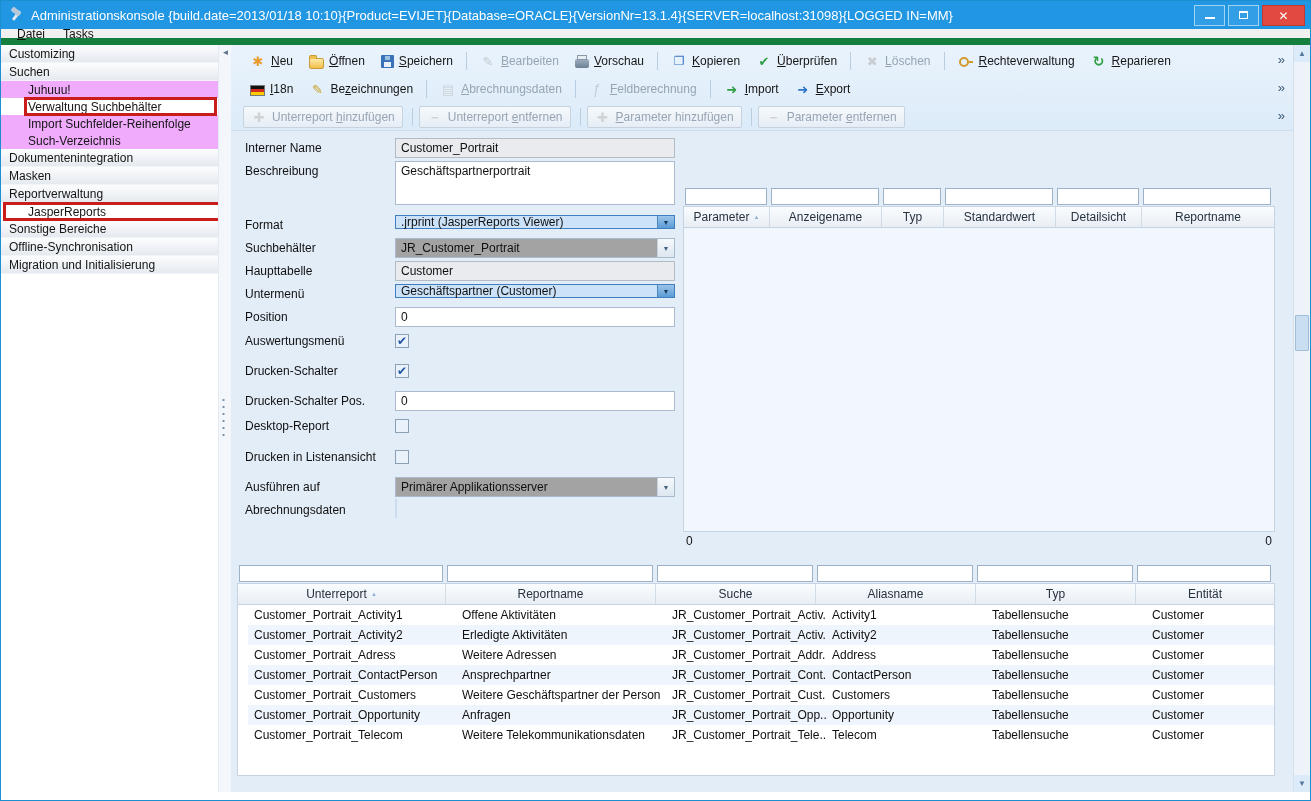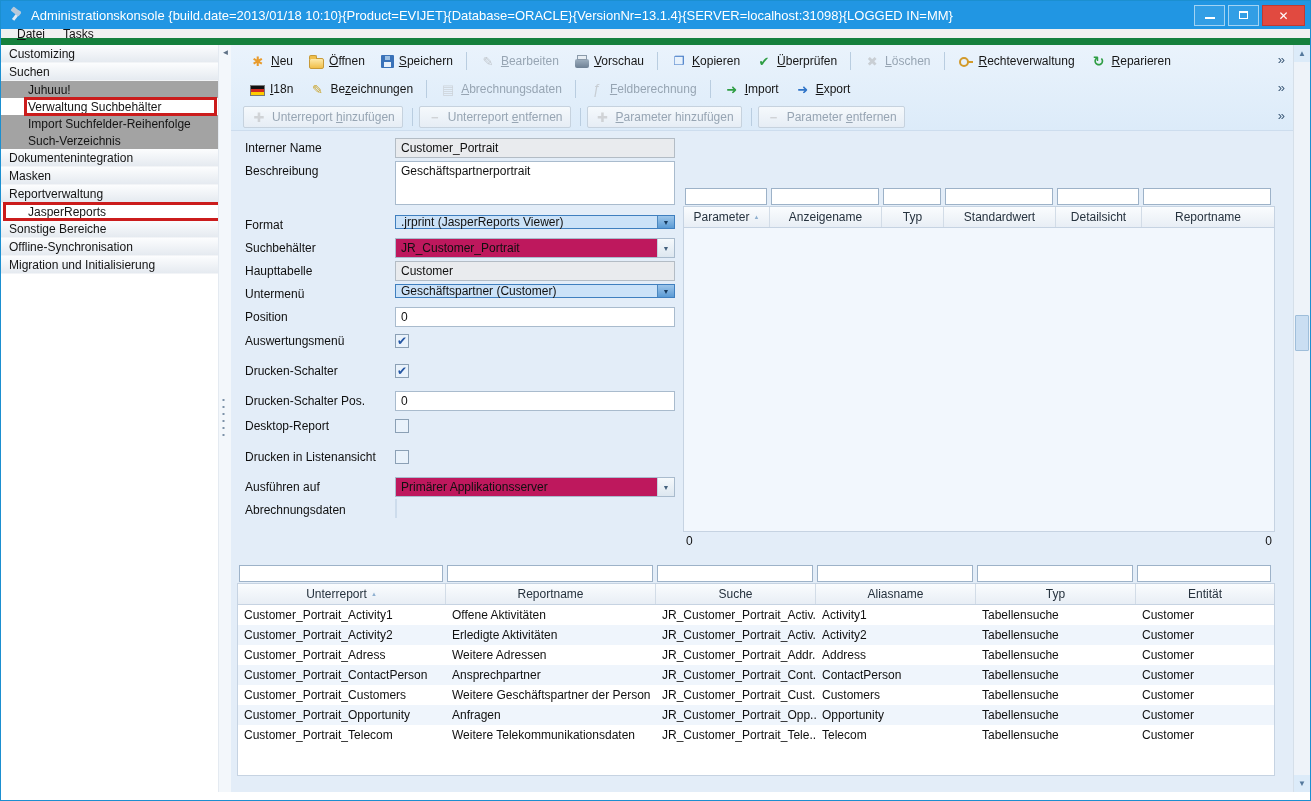--- a/index.html
+++ b/index.html
@@ -24,21 +24,21 @@
 
   
   .menubar{height:16px;background:#f0f0f0;display:flex;align-items:center;padding-left:7px;border-bottom:7px solid #15803d;}
   .menu-item{font-size:12px;color:#111;padding:4px 9px;}
 
   
   .content{display:flex;height:747px;}
   .sidebar{width:217px;background:#fff;flex:none;overflow:hidden;}
   .nav-item{height:17px;display:flex;align-items:center;font-size:12px;color:#141414;padding-left:8px;position:relative;white-space:nowrap;}
   .nav-item[data-level="0"]{height:18px;background:linear-gradient(#fcfdfe,#e5eaf0);border-bottom:1px solid #f2f4f7;}
-  .nav-item[data-level="1"]{padding-left:27px;background:#a3a3a3;}
+  .nav-item[data-level="1"]{padding-left:27px;background:#f0abfc;}
   .nav-item[data-hlstyle]{background:#fff;z-index:2;}
   .nav-item[data-hlstyle]::after{content:"";position:absolute;top:-1px;bottom:-1px;border:3px solid #cb1c1c;pointer-events:none;}
   .nav-item[data-hlstyle="indent"]::after{left:23px;right:1px;}
   .nav-item[data-hlstyle="full"]::after{left:2px;right:-4px;}
 
   .splitter{width:13px;background:#f3f7fb;position:relative;flex:none;border-left:1px solid #e4eaf1;}
   .collapse-ch{position:absolute;top:3px;left:0;width:13px;text-align:center;font-size:8px;color:#5f7robot2;color:#5f7286;}
   .collapse-ch::before{content:"◄";}
   .grip{position:absolute;left:50%;top:50%;transform:translate(-50%,-50%);width:7px;height:44px;
         background-image:radial-gradient(circle at 2px 3px,#7d92a8 1.3px,transparent 1.5px);background-size:7px 7px;}
@@ -89,21 +89,21 @@
 
   
   .form{position:absolute;left:14px;top:7px;width:436px;}
   .frow{display:flex;align-items:flex-start;margin-bottom:3px;}
   .flabel{width:150px;flex:none;font-size:12px;color:#101010;line-height:20px;white-space:nowrap;}
   .fctl{width:280px;}
   .tin{width:280px;height:20px;border:1px solid #a9bbcd;background:#fff;font:12px "Liberation Sans","DejaVu Sans",sans-serif;
        padding:0 5px;color:#101010;outline:none;}
   .tin.ro{background:#e9ebee;border-color:#b3bcc5;}
   textarea.tin{height:44px;resize:none;padding:2px 5px;}
-  .combo{width:280px;height:20px;display:flex;align-items:center;background:#be185d;border:1px solid #a9bbcd;}
+  .combo{width:280px;height:20px;display:flex;align-items:center;background:#a3a3a3;border:1px solid #a9bbcd;}
   .combo.tall{height:14px;}
   .ctext{flex:1;padding:0 5px;font-size:12px;color:#101010;white-space:nowrap;overflow:hidden;}
   .cbtn{width:17px;align-self:stretch;display:flex;align-items:center;justify-content:center;flex:none;
         border-left:1px solid #c4d2e0;background:linear-gradient(#f5f9fc,#dde7f0);color:#44617e;}
   .cbtn::before{content:"▼";font-size:7px;}
   .combo[data-state="focused"]{background:#cbe2f8;border-color:#3f7fbf;}
   .combo[data-state="focused"] .cbtn{background:linear-gradient(#9cc5ea,#5b9bd5);border-left-color:#4c88c0;color:#173a5e;}
   .checkbox{display:inline-flex;width:14px;height:14px;margin-top:3px;border:1px solid #8ba0b5;background:#e9f2fb;
             align-items:center;justify-content:center;color:#2456a4;font-size:12px;font-weight:bold;line-height:1;}
   .checkbox[data-checked="true"]::before{content:"✔";}
@@ -118,21 +118,21 @@
   .filter-input{width:100%;height:17px;border:1px solid #9db2c8;background:#fff;padding:0 3px;
                 font:11px "Liberation Sans","DejaVu Sans",sans-serif;outline:none;}
   .thead{display:flex;height:22px;flex:none;background:linear-gradient(#fafcfe,#e8eef5);border:1px solid #c6d3e2;}
   .th{height:20px;display:flex;align-items:center;justify-content:center;font-size:12px;color:#26323e;
       border-right:1px solid #d2dce7;white-space:nowrap;overflow:hidden;flex:none;}
   .th:last-child{border-right:none;}
   .th[data-sort="asc"]::after{content:"▲";font-size:6px;color:#8fb0d0;margin-left:4px;}
   .tbody{flex:1;border:1px solid #c6d3e2;border-top:none;overflow:hidden;}
   .param-body{background:#f2f7fd;}
   .sub-body{background:#fff;}
-  .tr{display:flex;height:20px;}
+  .tr{display:flex;height:20px;margin-left:10px;}
   .sub-body .tr:nth-child(even){background:#eff5fc;}
   .td{padding:0 6px;font-size:12px;line-height:20px;white-space:nowrap;overflow:hidden;color:#101010;flex:none;}
   .tfoot{height:18px;flex:none;display:flex;justify-content:space-between;align-items:center;font-size:12px;color:#101010;padding:0 3px;}
 
   .param-panel .filter-cell:nth-child(1),.param-panel .th:nth-child(1),.param-panel .td:nth-child(1){width:86px;}
   .param-panel .filter-cell:nth-child(2),.param-panel .th:nth-child(2),.param-panel .td:nth-child(2){width:112px;}
   .param-panel .filter-cell:nth-child(3),.param-panel .th:nth-child(3),.param-panel .td:nth-child(3){width:62px;}
   .param-panel .filter-cell:nth-child(4),.param-panel .th:nth-child(4),.param-panel .td:nth-child(4){width:112px;}
   .param-panel .filter-cell:nth-child(5),.param-panel .th:nth-child(5),.param-panel .td:nth-child(5){width:86px;}
   .param-panel .filter-cell:nth-child(6),.param-panel .th:nth-child(6),.param-panel .td:nth-child(6){width:132px;}

